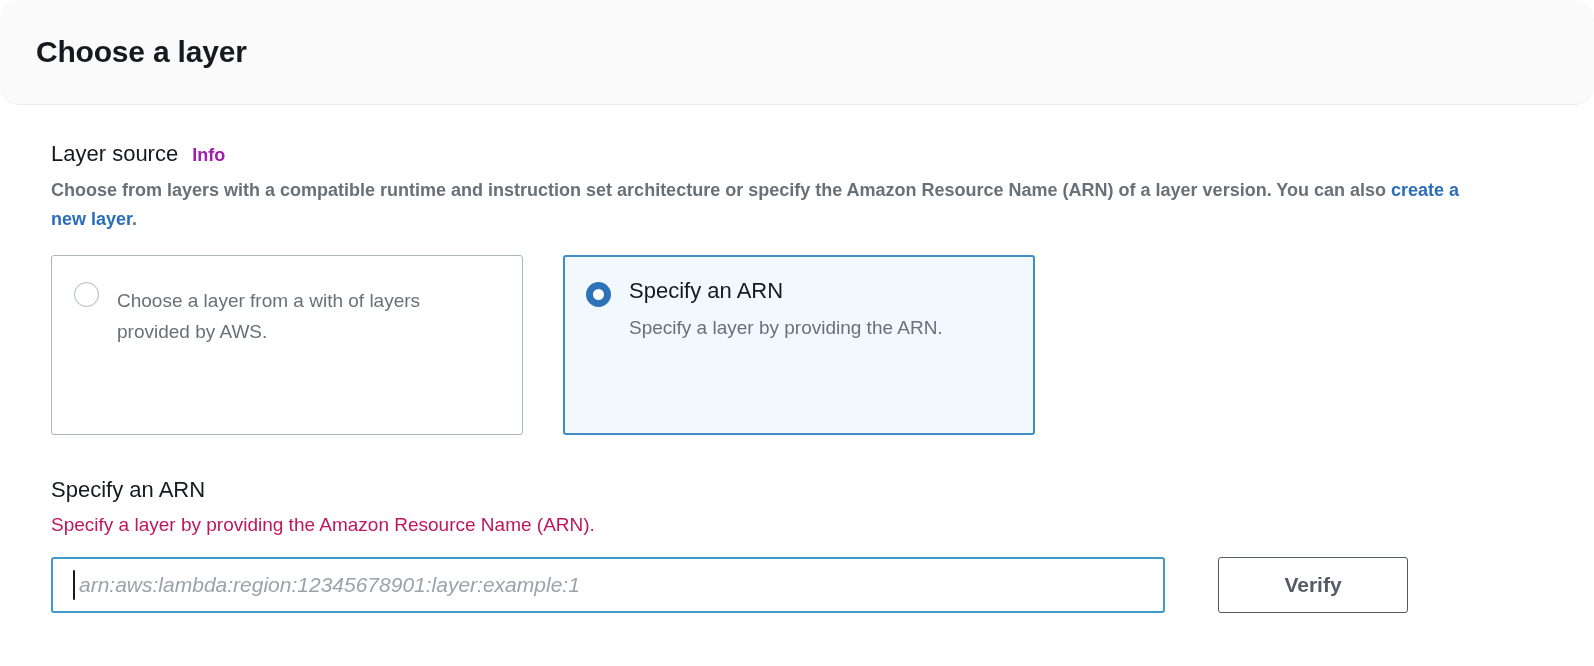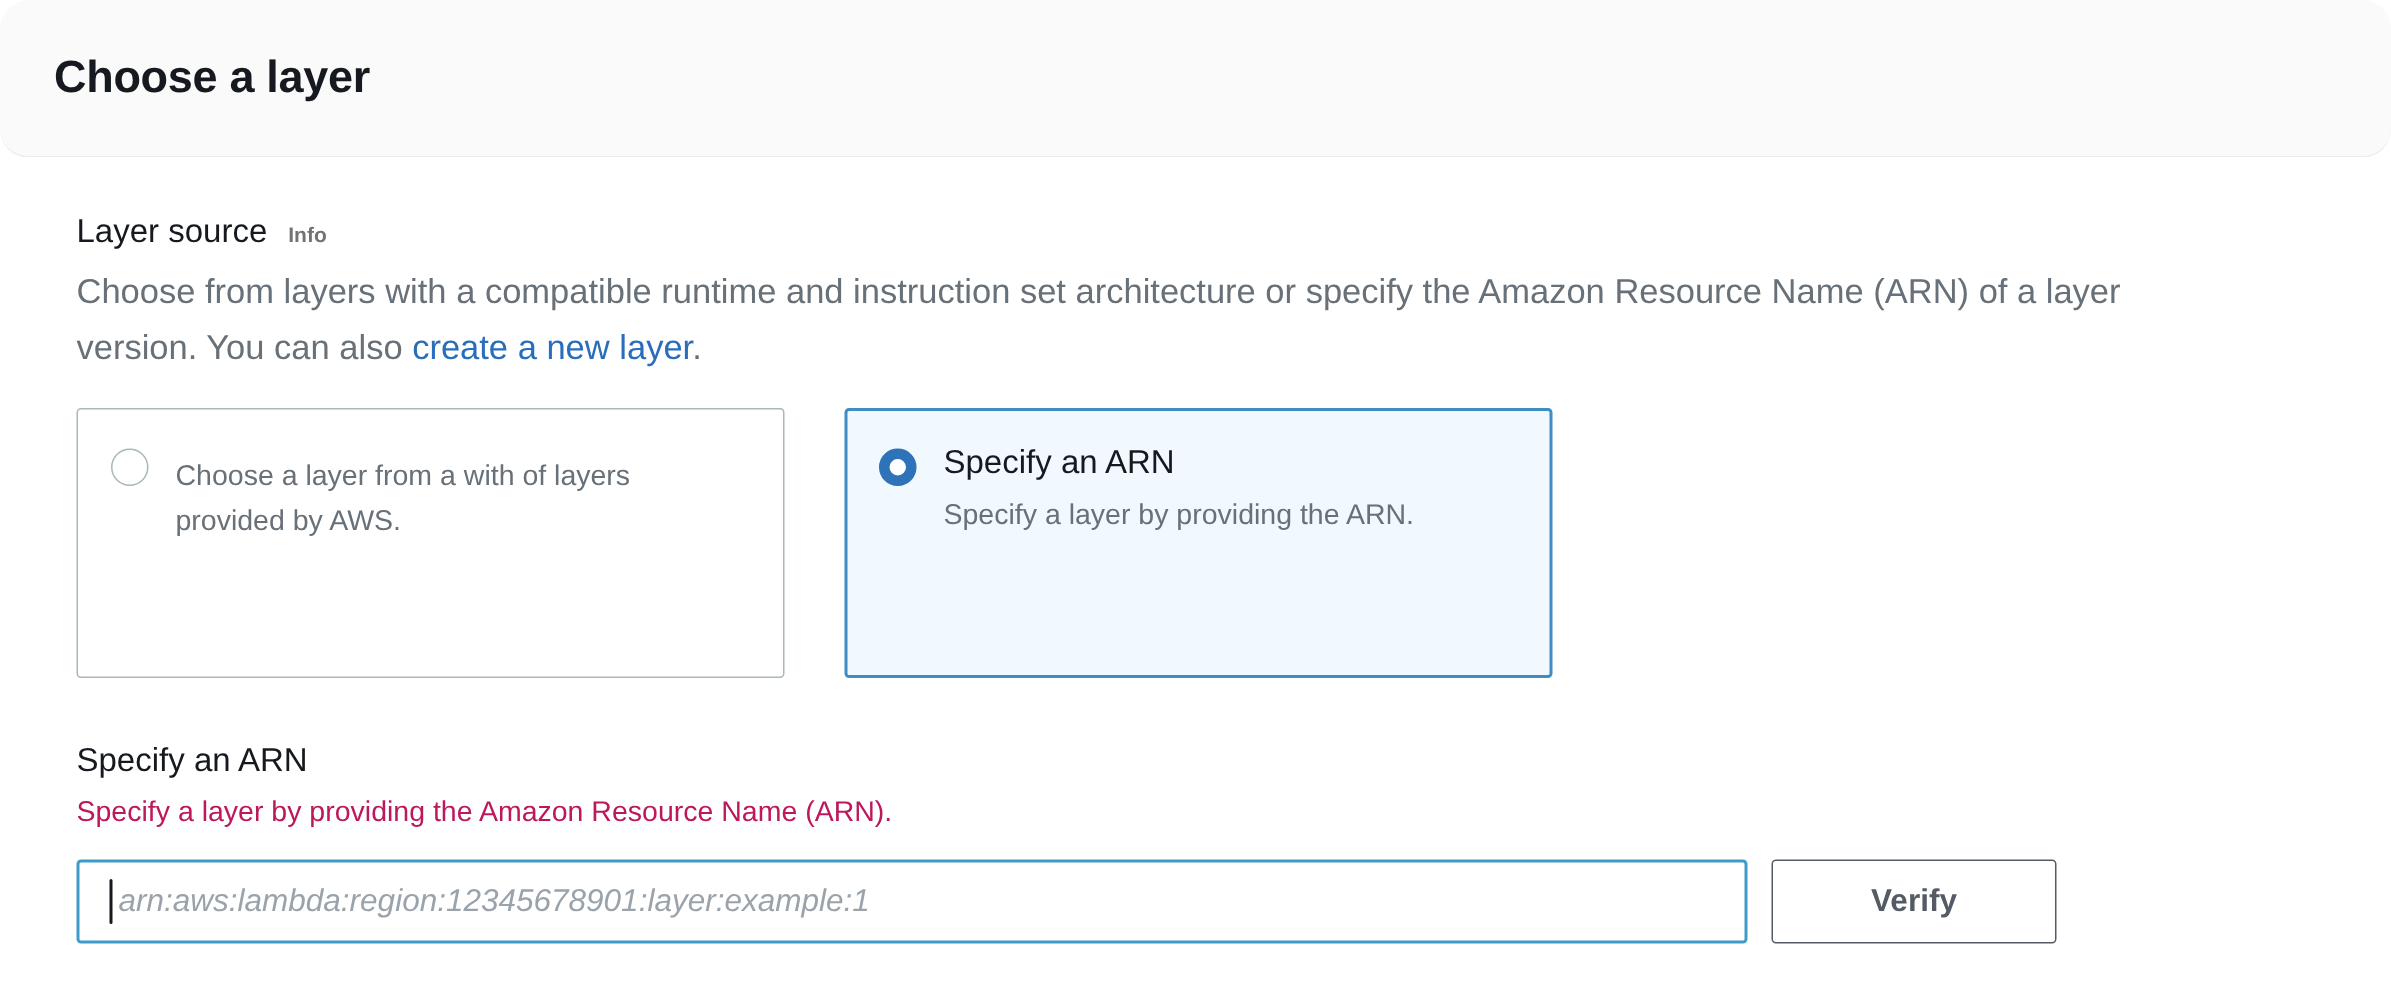--- a/index.html
+++ b/index.html
@@ -42,32 +42,33 @@
     display: flex;
     align-items: baseline;
     gap: 14px;
   }
   .section-label {
     font-size: 22px;
     font-weight: normal;
     color: #16191f;
   }
   .info-link {
-    font-size: 14px;
-    font-weight: bold;
-    color: #737373;
+    font-size: 18px;
+    font-weight: bold;
+    color: #a21caf;
     text-decoration: none;
     cursor: pointer;
   }
   .section-desc {
     margin-top: 9px;
-    font-size: 23px;
+    font-size: 18px;
     line-height: 1.62;
     color: #687078;
     max-width: 1440px;
+    font-weight: bold;
   }
   .inline-link {
     color: #2a6ebb;
     text-decoration: none;
     cursor: pointer;
   }
 
   
   .radio-cards {
     display: flex;
@@ -127,21 +128,21 @@
   .arn-desc {
     margin-top: 8px;
     font-size: 19px;
     color: #be185d;
     line-height: 1.5;
   }
   .arn-row {
     margin-top: 17px;
     display: flex;
     align-items: flex-start;
-    gap: 16px;
+    gap: 53px;
   }
   .arn-input-wrap {
     position: relative;
     width: 1114px;
     height: 56px;
   }
   .arn-input {
     width: 100%;
     height: 100%;
     border: 2px solid #3e9bc9;

